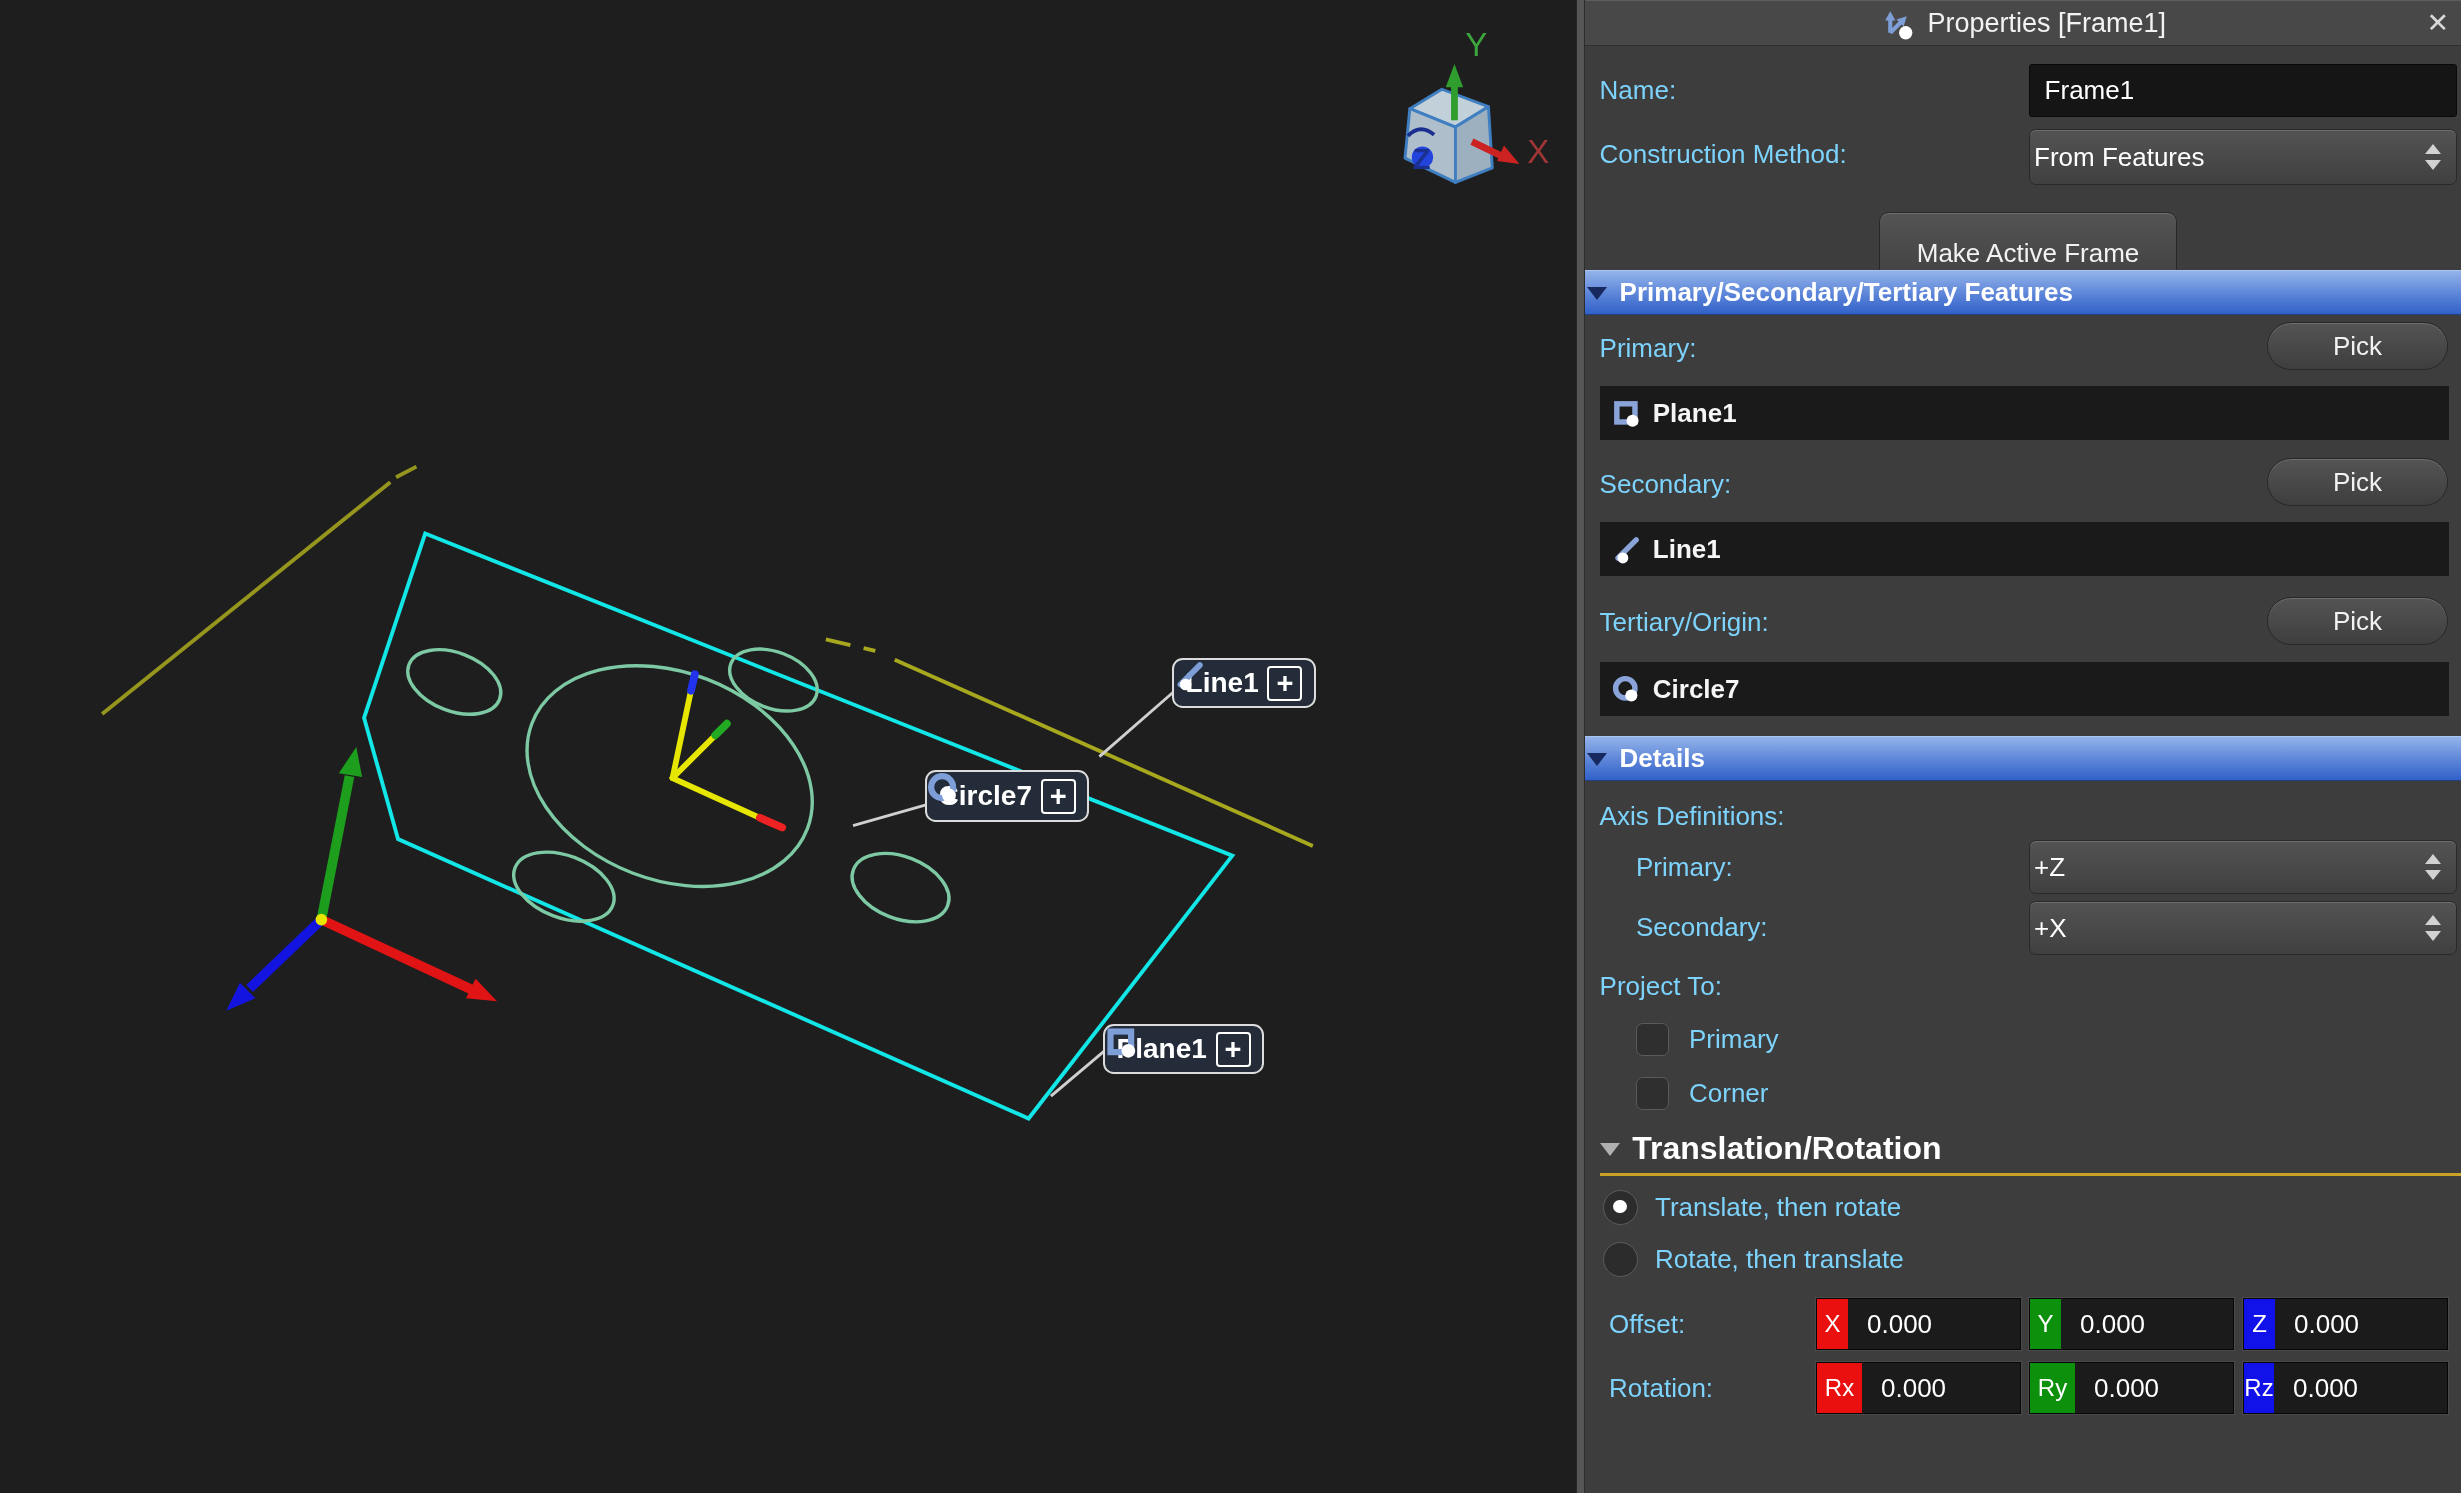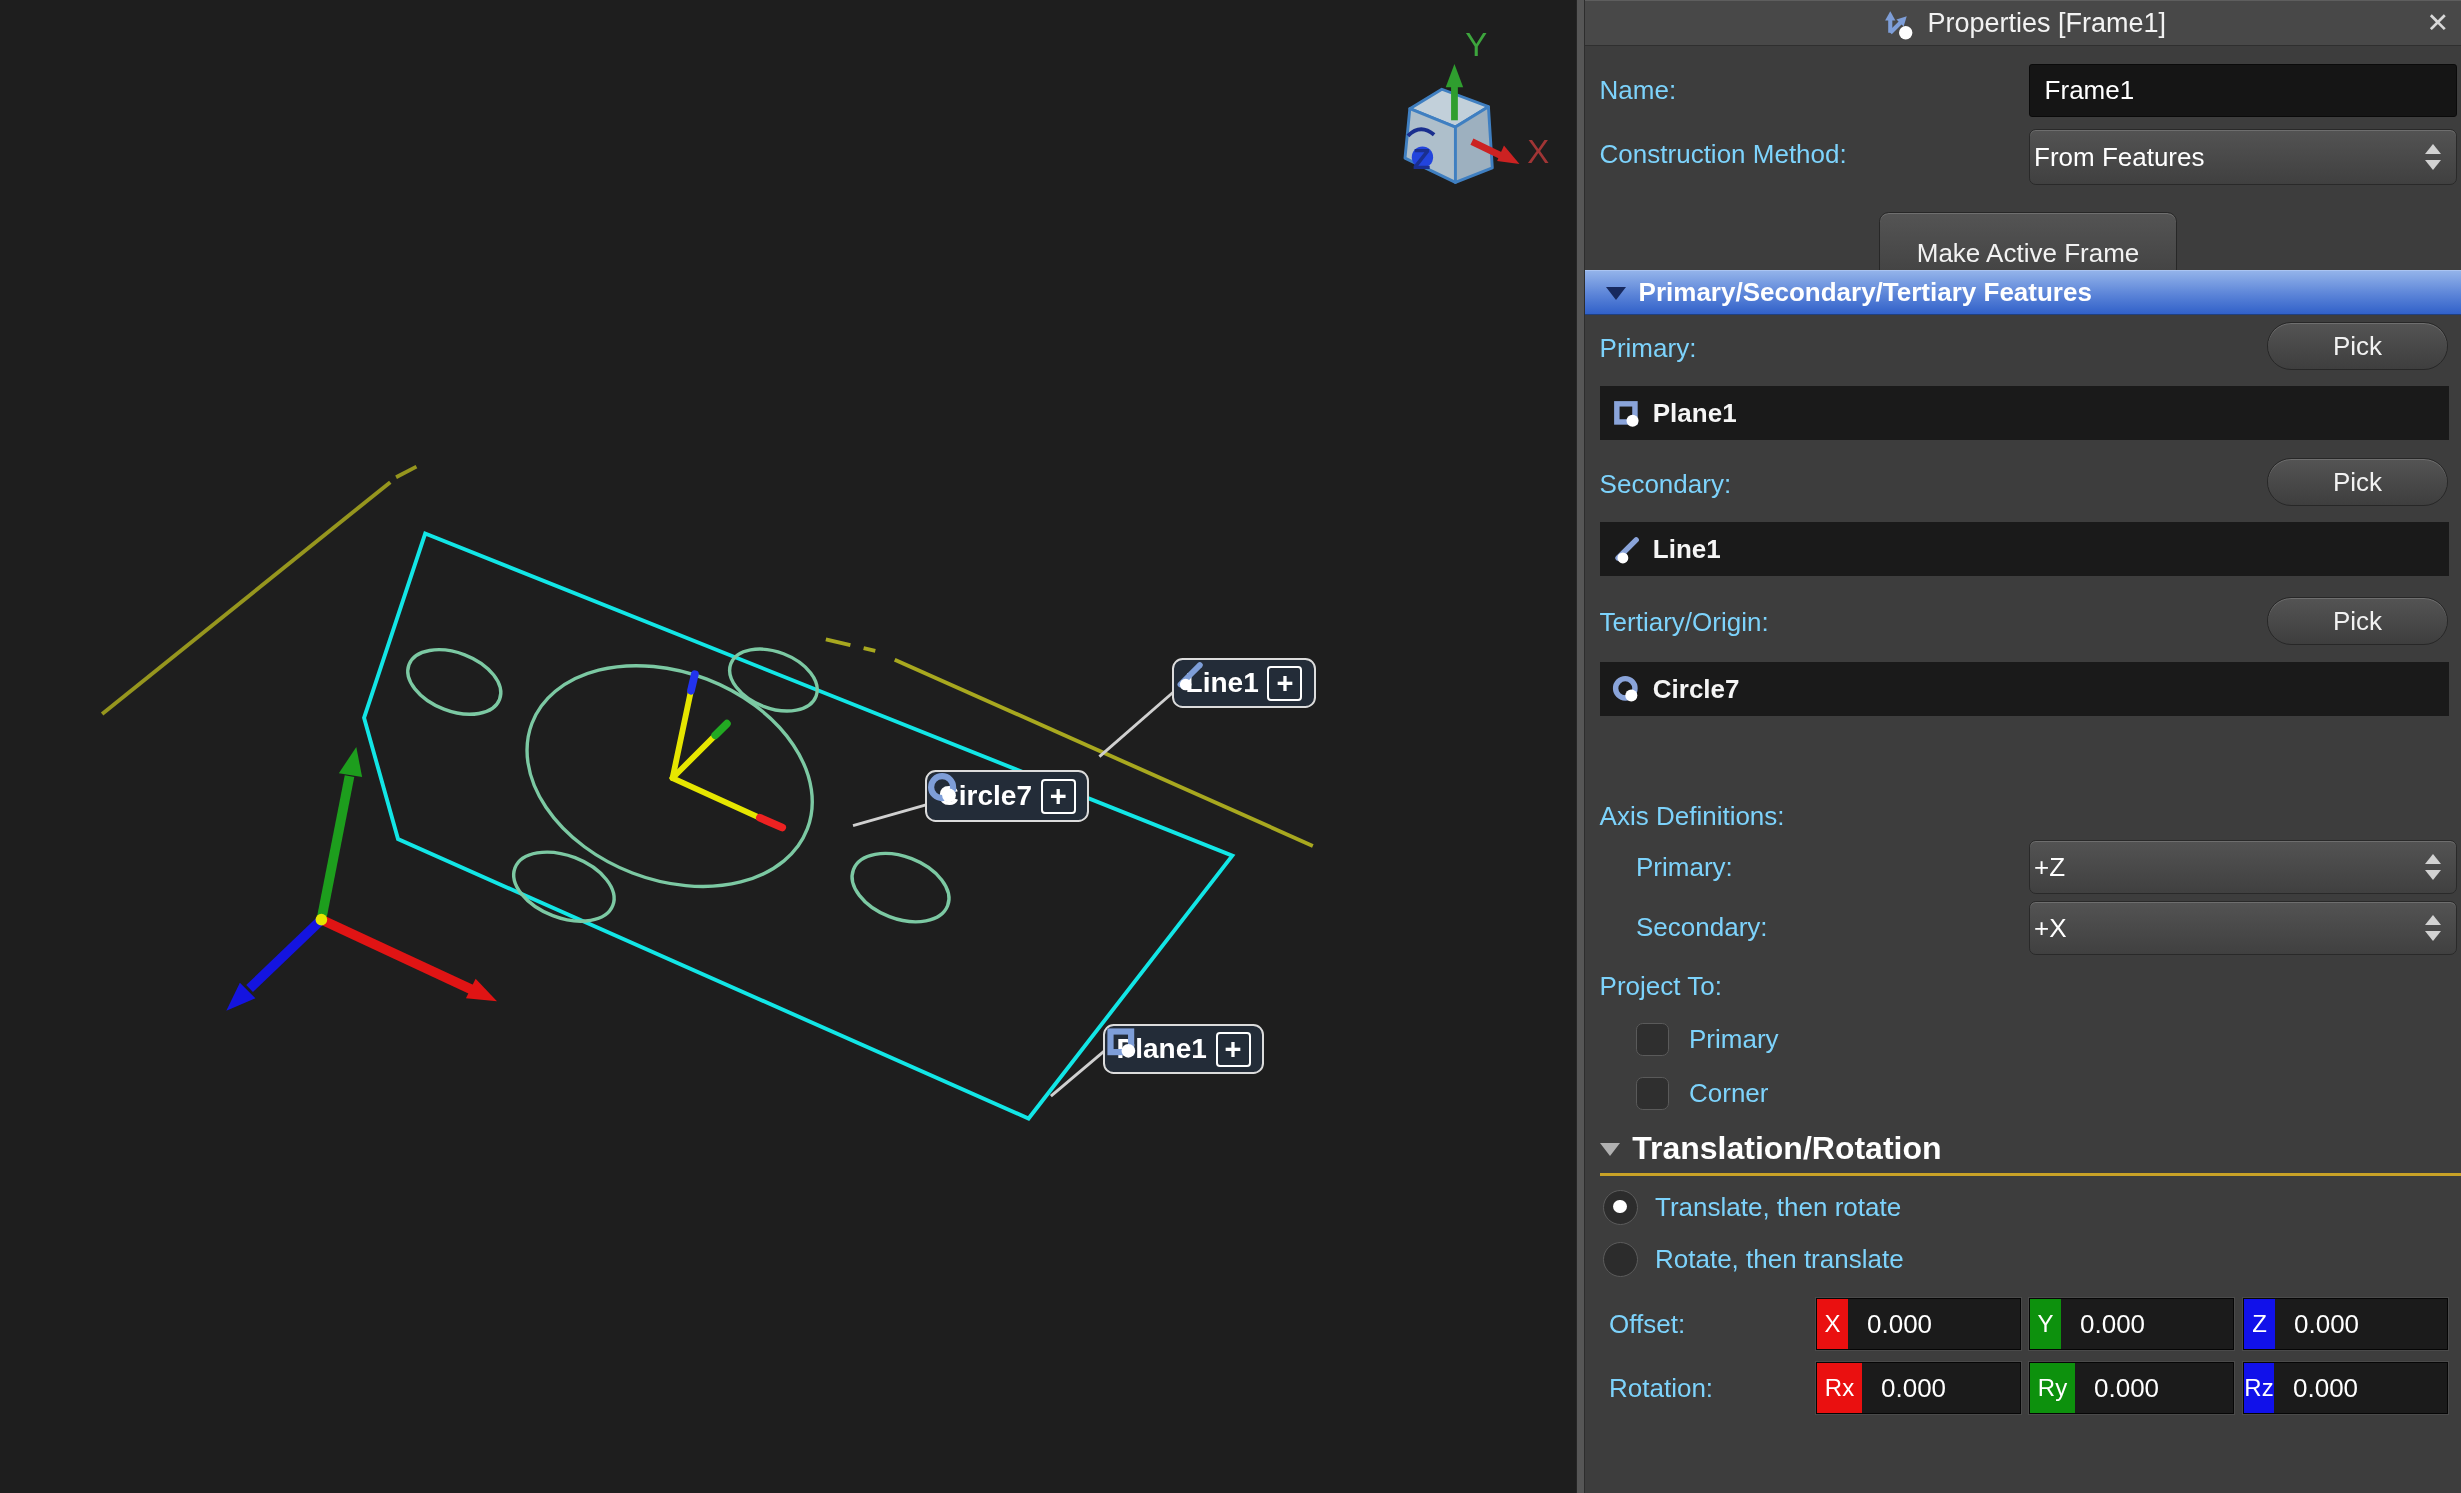--- a/index.html
+++ b/index.html
@@ -51,21 +51,21 @@
 
   .pushbtn { background:linear-gradient(#545454,#3e3e3e); border:1px solid #272727;
              box-shadow:inset 0 1px 0 #6f6f6f; color:#f2f2f2; font-size:26px;
              display:flex; align-items:center; justify-content:center; }
   .bigbtn { border-radius:9.7px; }
   .pickbtn { border-radius:24px; }
 
   .bluehdr { position:absolute; left:0; width:877px; height:45px;
              background:linear-gradient(#93b3ea,#5b84d8 55%,#3161c9);
              border-top:1px solid #aac4f2; border-bottom:1.9px solid #20407f;
-             display:flex; align-items:center; gap:12.6px; padding-left:21px; }
+             display:flex; align-items:center; gap:12.6px; padding-left:2px; }
   .bluehdr .h-text { color:#ffffff; font-size:26px; font-weight:bold; }
   .tri-navy { width:0; height:0; border-left:10.7px solid transparent; border-right:10.7px solid transparent;
               border-top:13.6px solid #17295e; margin-top:2.9px; }
   .tri-gray { width:0; height:0; border-left:10.7px solid transparent; border-right:10.7px solid transparent;
               border-top:13.6px solid #b0b0b0; margin-top:2.9px; }
 
   .featrow { position:absolute; left:14.6px; width:849px; height:54px; background:#1a1a1a;
              display:flex; align-items:center; gap:11.6px; padding-left:12.6px; }
   .featrow .f-text { color:#f5f5f5; font-size:26px; font-weight:600; }
 
@@ -244,20 +244,24 @@
     <div class="p-abs p-label" style="left:14.6px; top:606px;">Tertiary/Origin:</div>
     <div class="p-abs pushbtn pickbtn" style="left:682px; top:597px; width:181px; height:48px;">Pick</div>
     <div class="featrow" style="top:662px;">
       <svg width="29" height="29" viewBox="0 0 24 24">
         <circle cx="11" cy="11" r="8" fill="none" stroke="#8aa4da" stroke-width="4.5"></circle>
         <circle cx="16" cy="17" r="5" fill="#ffffff"></circle>
       </svg>
       <span class="f-text">Circle7</span>
     </div>
 
+    <div class="bluehdr" style="top:736px;">
+      <span class="tri-navy"></span>
+      <span class="h-text">Details</span>
+    </div>
 
     <div class="p-abs p-label" style="left:14.6px; top:800px;">Axis Definitions:</div>
 
     <div class="p-abs p-label" style="left:51px; top:851px;">Primary:</div>
     <div class="p-abs dropdown" style="left:444px; top:840px; width:428px; height:54px;">
       <span>+Z</span>
       <span class="spinners">
           <span class="tri-up"></span>
           <span class="tri-dn"></span>
         </span>

